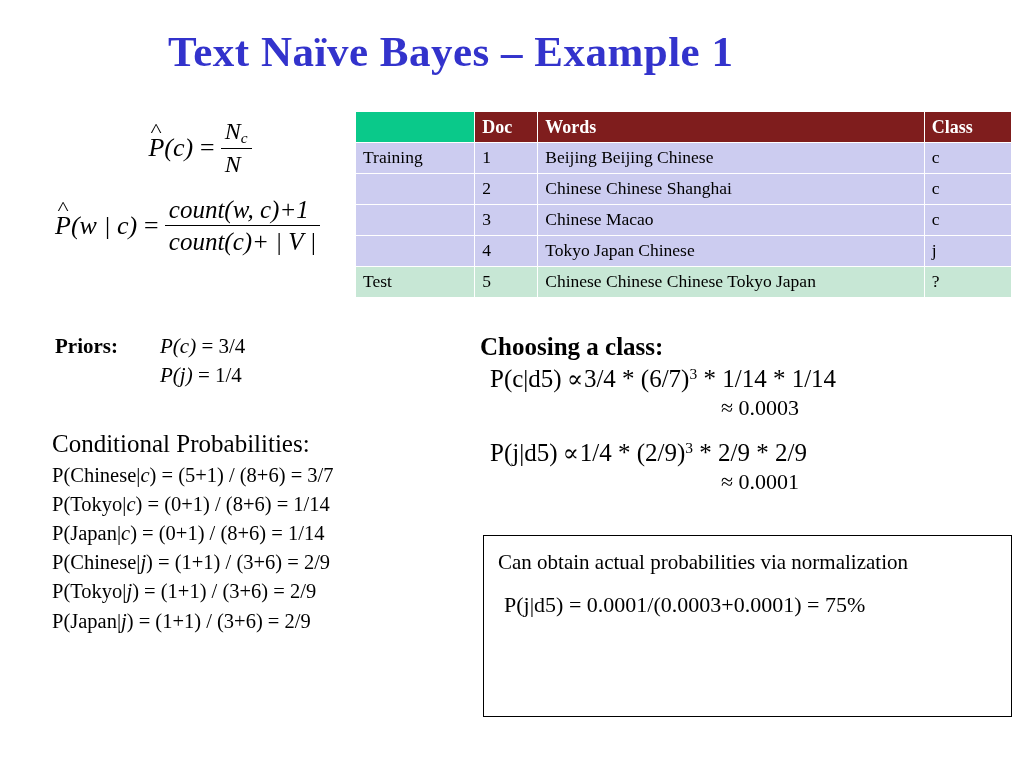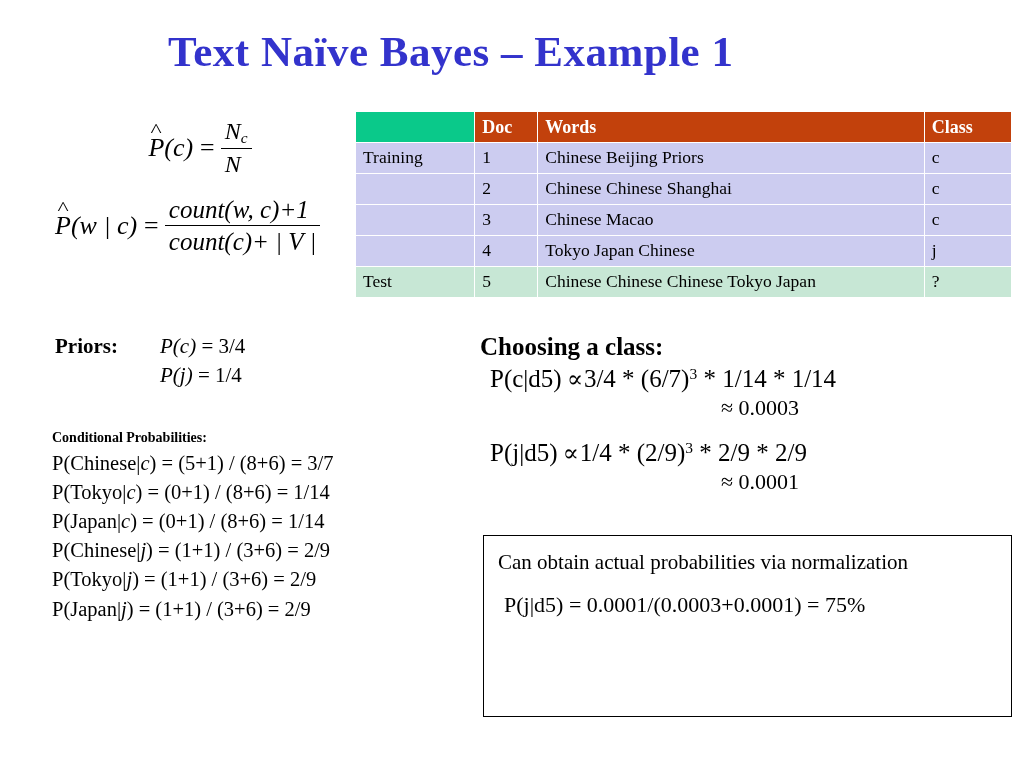--- a/index.html
+++ b/index.html
@@ -83,21 +83,21 @@
     font-size: 17.5px;
   }
   #doc-table th, #doc-table td {
     padding: 3px 0 3px 7px;
     text-align: left;
     vertical-align: middle;
     border: 1.5px solid #ffffff;
     line-height: 1.35;
   }
   #doc-table thead th {
-    background: #c2410c;
+    background: #7f1d1d;
     color: #ffffff;
     font-weight: bold;
     font-size: 18px;
     height: 21px;
   }
   #doc-table thead th.blank-head { background: #0ac98a; }
   #doc-table tbody tr.train-row td { background: #ccccf0; height: 24px; }
   #doc-table tbody tr.test-row  td { background: #c7e7d5; height: 24px; }
   .col-label { width: 115px; }
   .col-doc   { width: 57px; }
@@ -125,22 +125,22 @@
   .ital { font-style: italic; }
 
   
   #cond-block {
     position: absolute;
     left: 52px;
     top: 430px;
     width: 400px;
   }
   #cond-heading {
-    font-weight: bold;
-    font-size: 14px;
+    font-weight: normal;
+    font-size: 25px;
     margin-bottom: 3px;
   }
   .cond-line {
     font-size: 20.5px;
     line-height: 1.42;
     white-space: nowrap;
   }
 
   
   #choose-block {
@@ -229,21 +229,21 @@
       <th class="blank-head col-label"></th>
       <th class="col-doc">Doc</th>
       <th class="col-words">Words</th>
       <th class="col-class">Class</th>
     </tr>
   </thead>
   <tbody id="doc-table-body">
       <tr class="train-row">
         <td class="col-label">Training</td>
         <td class="col-doc">1</td>
-        <td class="col-words">Chinese Beijing Priors</td>
+        <td class="col-words">Beijing Beijing Chinese</td>
         <td class="col-class">c</td>
       </tr>
       <tr class="train-row">
         <td class="col-label"></td>
         <td class="col-doc">2</td>
         <td class="col-words">Chinese Chinese Shanghai</td>
         <td class="col-class">c</td>
       </tr>
       <tr class="train-row">
         <td class="col-label"></td>

